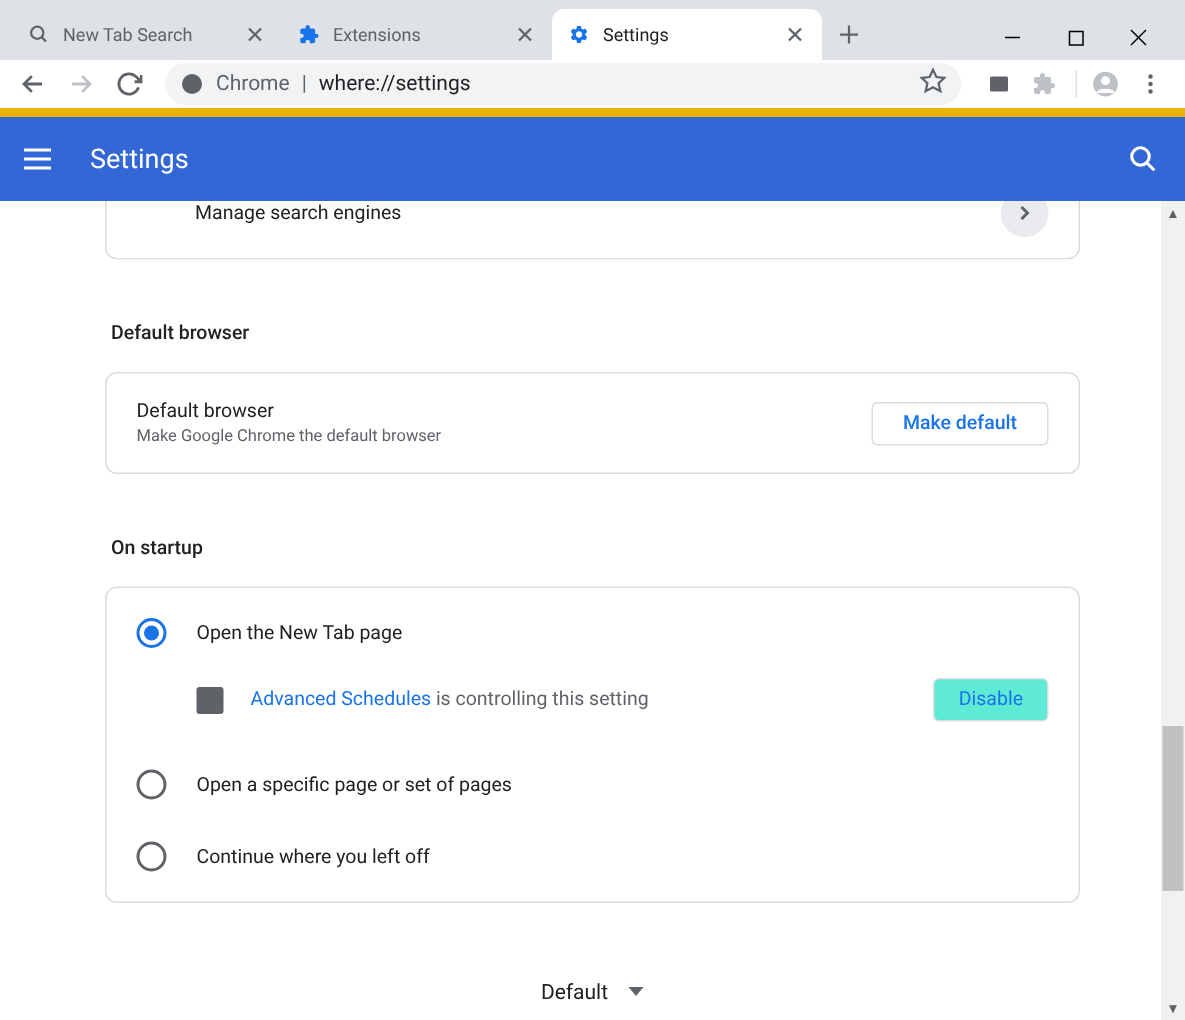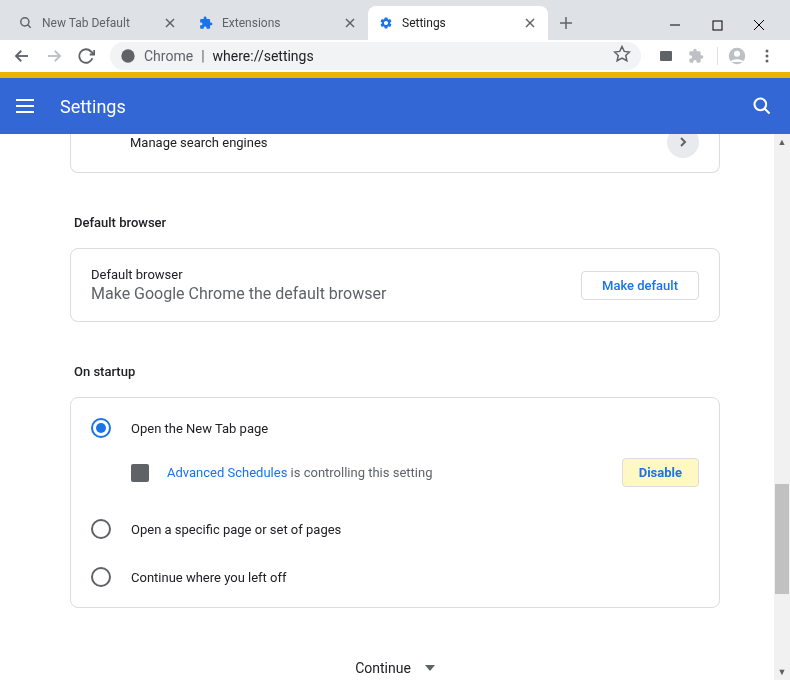--- a/index.html
+++ b/index.html
@@ -43,52 +43,52 @@
     
     .card { background: #fff; border: 1px solid #dadce0; border-radius: 8px; margin-bottom: 24px; overflow: hidden; }
     .card-row-partial { padding: 2px 20px 14px 20px; display: flex; align-items: center; font-size: 13px; color: #202124; }
     .arrow-btn { width: 32px; height: 32px; border-radius: 50%; background: #e8eaed; display: flex; align-items: center; justify-content: center; margin-left: auto; cursor: pointer; }
     
     .section-title { font-size: 13px; color: #202124; padding: 18px 4px 18px 4px; font-weight: 500; }
     
     .default-browser-card { display: flex; align-items: center; padding: 18px 20px; }
     .db-text { flex: 1; }
     .db-title { font-size: 13px; color: #202124; margin-bottom: 2px; }
-    .db-sub { font-size: 16px; color: #5f6368; }
+    .db-sub { font-size: 11px; color: #5f6368; }
     .make-default-btn { padding: 6px 20px; border: 1px solid #dadce0; border-radius: 4px; background: #fff; color: #1a73e8; font-size: 13px; cursor: pointer; font-weight: 500; }
     
     .startup-card { padding: 6px 0; }
     .radio-row { padding: 14px 20px; display: flex; align-items: center; gap: 20px; font-size: 13px; color: #202124; cursor: pointer; }
     .radio { width: 20px; height: 20px; border: 2px solid #5f6368; border-radius: 50%; display: flex; align-items: center; justify-content: center; cursor: pointer; flex-shrink: 0; }
     .radio.checked { border-color: #1a73e8; }
     .radio.checked::after { content: ''; width: 10px; height: 10px; background: #1a73e8; border-radius: 50%; }
     .ext-notice { padding: 6px 20px 18px 60px; display: flex; align-items: center; gap: 18px; font-size: 13px; }
     .ext-icon { width: 18px; height: 18px; background: #5f6368; border-radius: 2px; flex-shrink: 0; }
     .ext-link { color: #1a73e8; cursor: pointer; }
     .ext-text { color: #5f6368; }
-    .disable-btn { margin-left: auto; padding: 6px 16px; border: 1px solid #dadce0; border-radius: 4px; background: #fef9c3; color: #1a73e8; font-size: 13px; cursor: pointer; font-weight: 700; }
+    .disable-btn { margin-left: auto; padding: 6px 16px; border: 1px solid #dadce0; border-radius: 4px; background: #5eead4; color: #1a73e8; font-size: 13px; cursor: pointer; font-weight: 400; }
     
     .advanced { text-align: center; padding: 28px 0; font-size: 14px; color: #202124; cursor: pointer; display: flex; align-items: center; justify-content: center; gap: 14px; }
     
     .scrollbar-track { position: absolute; right: 0; top: 0; bottom: 0; width: 16px; background: #f1f1f1; }
     .scrollbar-thumb { position: absolute; right: 1px; width: 14px; background: #c1c1c1; border-radius: 0; }
     .scrollbar-arrow { position: absolute; right: 0; width: 16px; height: 16px; display: flex; align-items: center; justify-content: center; font-size: 9px; color: #606060; background: #f1f1f1; cursor: pointer; }
   </style>
 </head>
 <body>
 
 <div class="tab-bar">
   <div class="tab">
     <span class="tab-icon">
       <svg width="14" height="14" viewBox="0 0 24 24" fill="none" stroke="#5f6368" stroke-width="2.5">
           <circle cx="10" cy="10" r="7"></circle>
           <line x1="20" y1="20" x2="15" y2="15"></line>
         </svg>
     </span>
-    <span class="tab-title">New Tab Default</span>
+    <span class="tab-title">New Tab Search</span>
     <span class="tab-close">
       <svg width="10" height="10" viewBox="0 0 10 10" stroke="#5f6368" stroke-width="1.5">
           <line x1="1" y1="1" x2="9" y2="9"></line>
           <line x1="9" y1="1" x2="1" y2="9"></line>
         </svg>
     </span>
   </div>
   <div class="tab">
     <span class="tab-icon">
       <svg width="14" height="14" viewBox="0 0 24 24" fill="#1a73e8">
@@ -265,21 +265,21 @@
           <div class="radio"></div>
           <span>Open a specific page or set of pages</span>
         </div>
         <div class="radio-row">
           <div class="radio"></div>
           <span>Continue where you left off</span>
         </div>
       </div>
 
       <div class="advanced">
-        <span>Continue</span>
+        <span>Default</span>
         <span>
           <svg width="10" height="10" viewBox="0 0 10 10" fill="#5f6368">
               <polygon points="0,2 10,2 5,8"></polygon>
             </svg>
         </span>
       </div>
 
     </div>
   </div>
 

